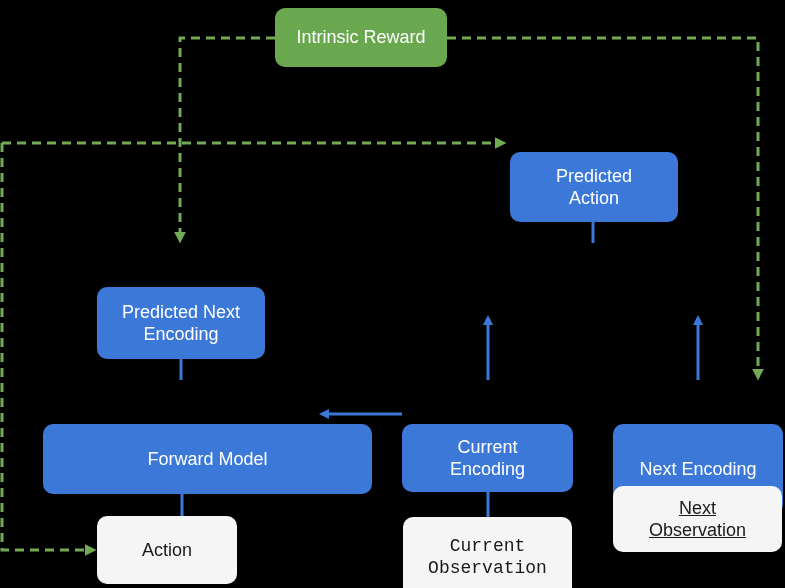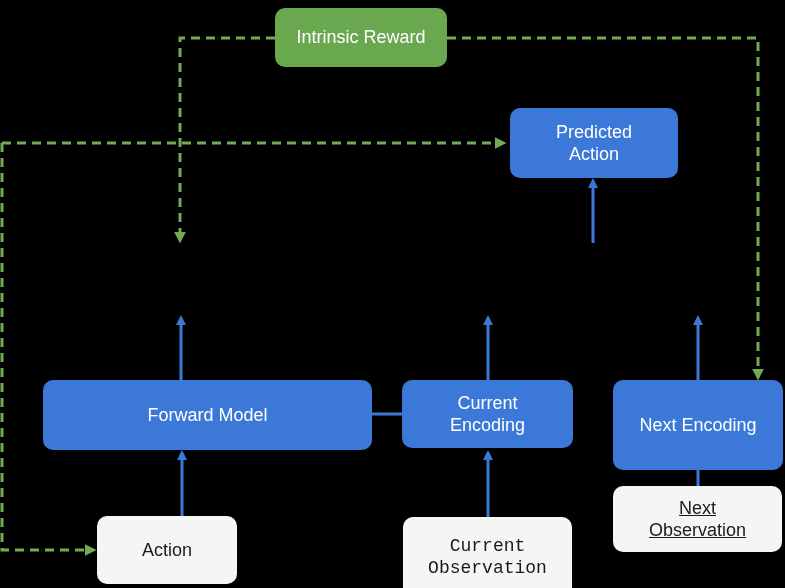--- a/index.html
+++ b/index.html
@@ -22,21 +22,21 @@
   }
   #edges{position:absolute;left:0;top:0;z-index:1;}
   .node{
     position:absolute;
     z-index:2;
     display:flex;align-items:center;justify-content:center;
     border-radius:10px;
     font-size:18px;line-height:1.25;text-align:center;
     padding:0 20px;box-sizing:border-box;
   }
-  .node.blue{background:var(--node-blue);color:var(--text-light);}
+  .node.blue{background:var(--node-blue);color:var(--text-light);margin-top:44px;}
   .node.green{background:var(--node-green);color:var(--text-light);}
   .node.white{background:var(--node-white);color:var(--text-dark);}
   .edge-blue{stroke:var(--edge-blue);stroke-width:3;fill:none;}
   .edge-green{stroke:var(--edge-green);stroke-width:3;fill:none;stroke-dasharray:9 6;}
 </style>
 </head>
 <body>
 
 <div id="canvas">
 
@@ -66,20 +66,23 @@
   </svg>
 
   <div class="node green" style="left:275px;top:8px;width:172px;height:59px;">
     <span>Intrinsic Reward</span>
   </div>
 
   <div class="node blue" style="left:510px;top:108px;width:168px;height:70px;">
     <span>Predicted Action</span>
   </div>
 
+  <div class="node blue" style="left:97px;top:243px;width:168px;height:72px;">
+    <span>Predicted Next Encoding</span>
+  </div>
 
 
   <div class="node blue" style="left:43px;top:380px;width:329px;height:70px;">
     <span>Forward Model</span>
   </div>
 
   <div class="node blue" style="left:402px;top:380px;width:171px;height:68px;">
     <span>Current Encoding</span>
   </div>
 

